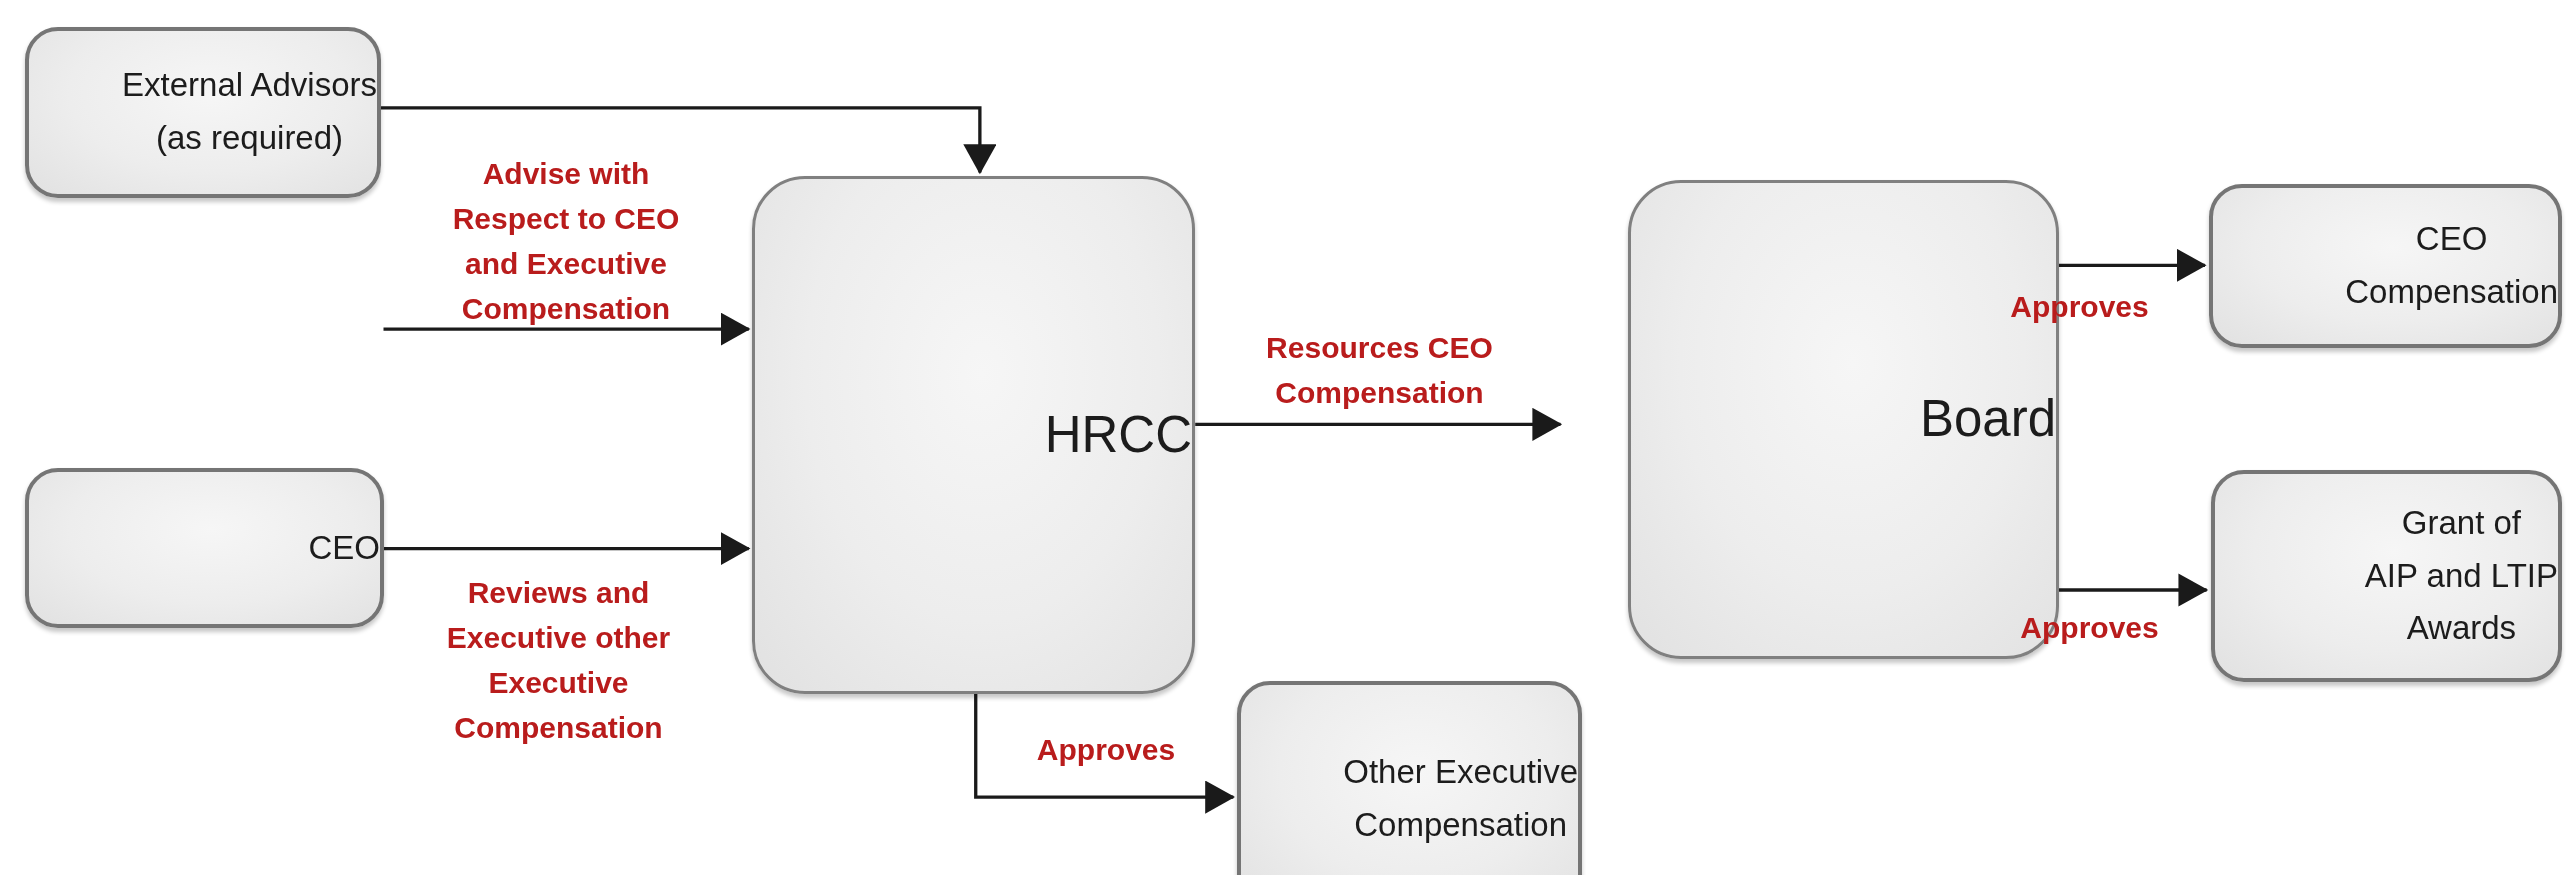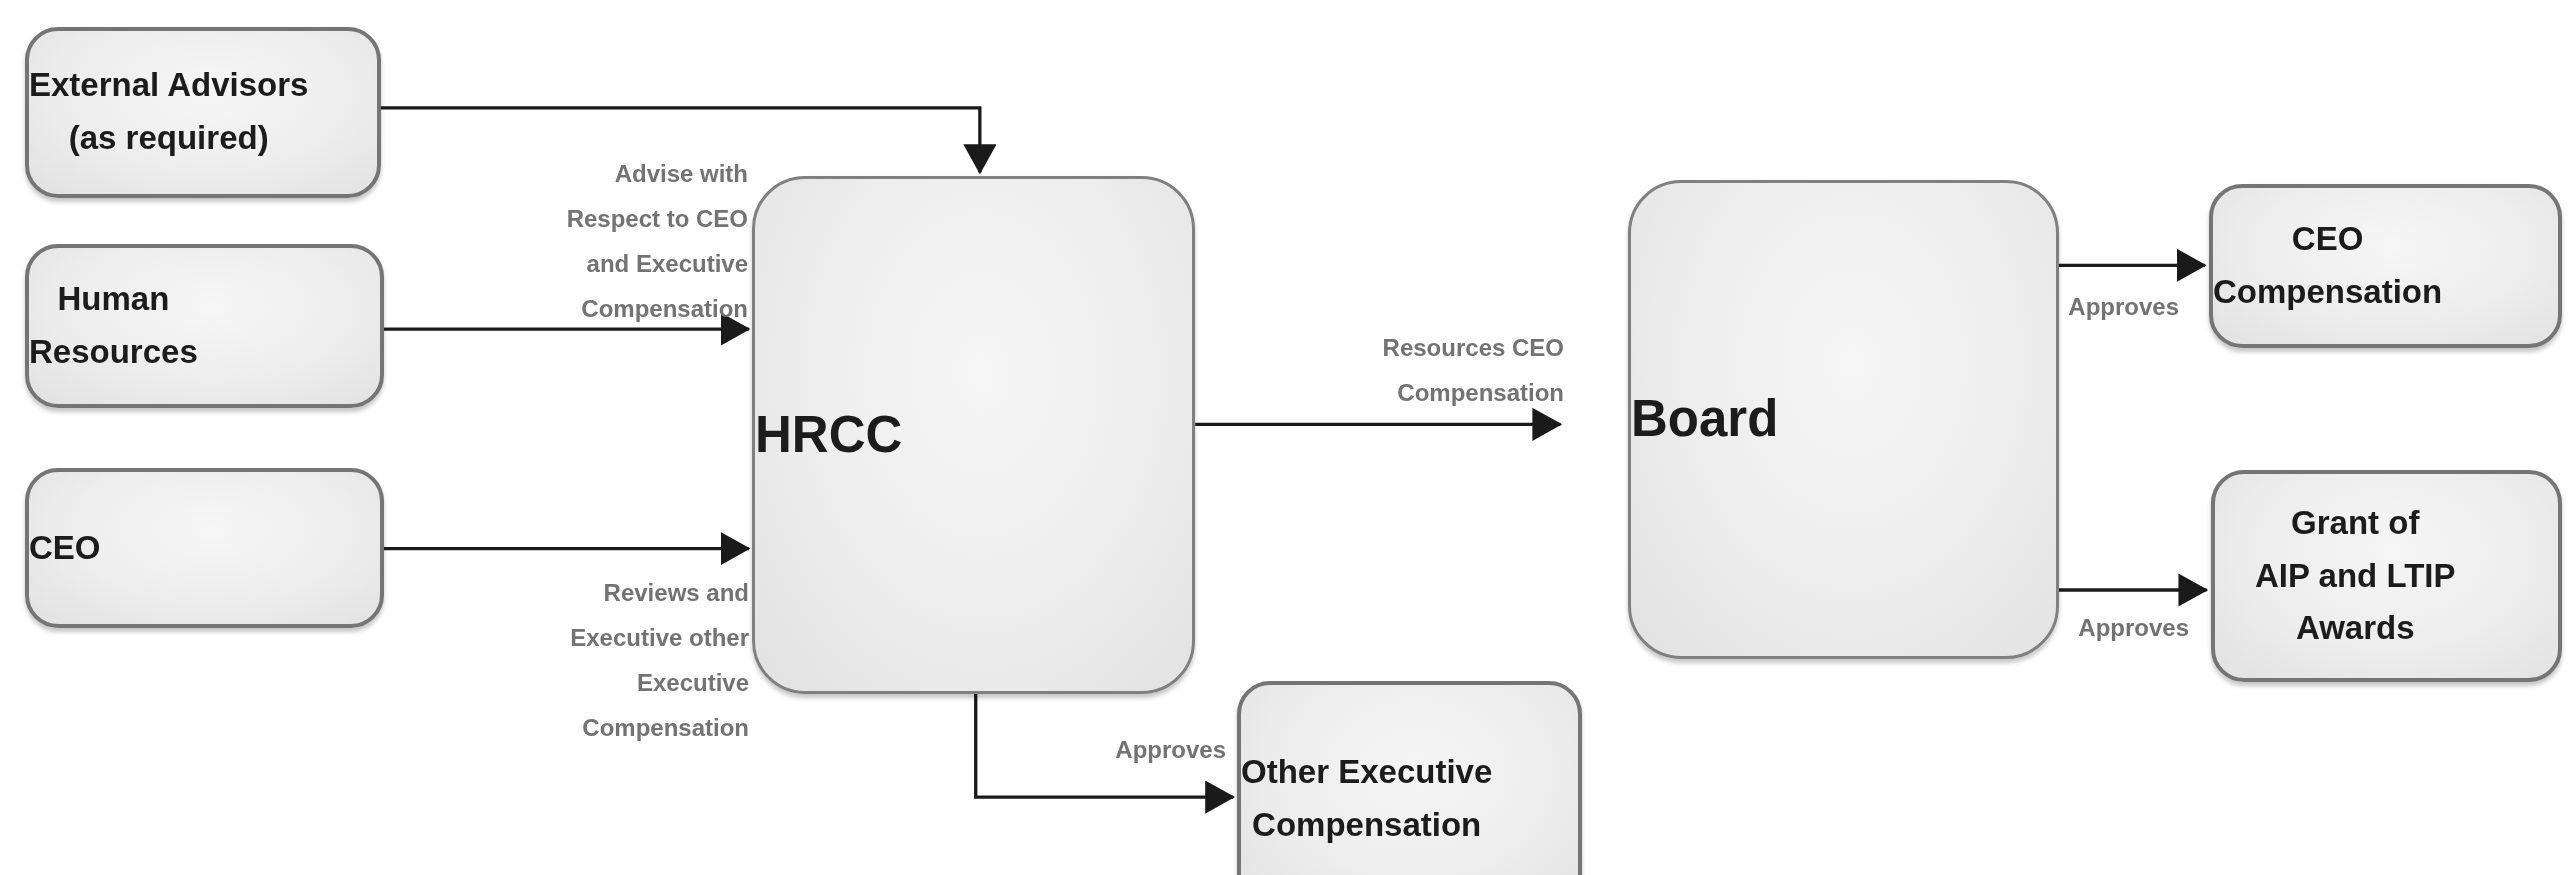--- a/index.html
+++ b/index.html
@@ -21,48 +21,48 @@
     left: 0;
     top: 0;
     width: 2576px;
     height: 876px;
     display: block;
   }
   .node {
     position: absolute;
     display: flex;
     align-items: center;
-    justify-content: flex-start;
+    justify-content: flex-end;
     box-sizing: border-box;
     background: radial-gradient(ellipse at 52% 38%, #f6f6f6 0%, #ededed 55%, #e1e1e1 100%);
     text-align: center;
     white-space: pre-line;
-    font-weight: bold;
+    font-weight: normal;
     box-shadow: 0 3.3px 4.1px rgba(0,0,0,0.22);
   }
   .node.small {
     border: 4.1px solid #757575;
     border-radius: 33px;
     font-size: 33px;
     line-height: 1.6;
   }
   .node.big {
     border: 3.3px solid #808080;
     border-radius: 53px;
     font-size: 51px;
     line-height: 1.3;
   }
   .elabel {
     position: absolute;
-    text-align: right;
+    text-align: center;
     white-space: pre-line;
-    font-size: 24px;
+    font-size: 30px;
     font-weight: bold;
     line-height: 45px;
-    color: #737373;
+    color: #b91c1c;
   }
 </style>
 </head>
 <body>
 
 <div class="canvas">
 
   <svg class="edges" viewBox="0 0 3110 1057" xmlns="http://www.w3.org/2000/svg">
     <defs>
       <marker id="arrowhead" markerUnits="userSpaceOnUse" markerWidth="40" markerHeight="40" refX="34" refY="20" orient="auto">
@@ -83,24 +83,20 @@
     <polyline points="2408,320 2662,320" fill="none" stroke="#1a1a1a" stroke-width="4" marker-end="url(#arrowhead)"></polyline>
 
     <polyline points="2408,712 2664,712" fill="none" stroke="#1a1a1a" stroke-width="4" marker-end="url(#arrowhead)"></polyline>
   </svg>
 
   <div class="node small" style="left:25px; top:26.5px; width:356px; height:171px;">
     <span>External Advisors
 (as required)</span>
   </div>
 
-  <div class="node small" style="left:25px; top:244px; width:359px; height:164px;">
-    <span>Human
-Resources</span>
-  </div>
 
   <div class="node small" style="left:25px; top:468px; width:359px; height:160px;">
     <span>CEO</span>
   </div>
 
   <div class="node big" style="left:752px; top:176px; width:443px; height:518px;">
     <span>HRCC</span>
   </div>
 
   <div class="node big" style="left:1628px; top:180px; width:431px; height:479px;">

